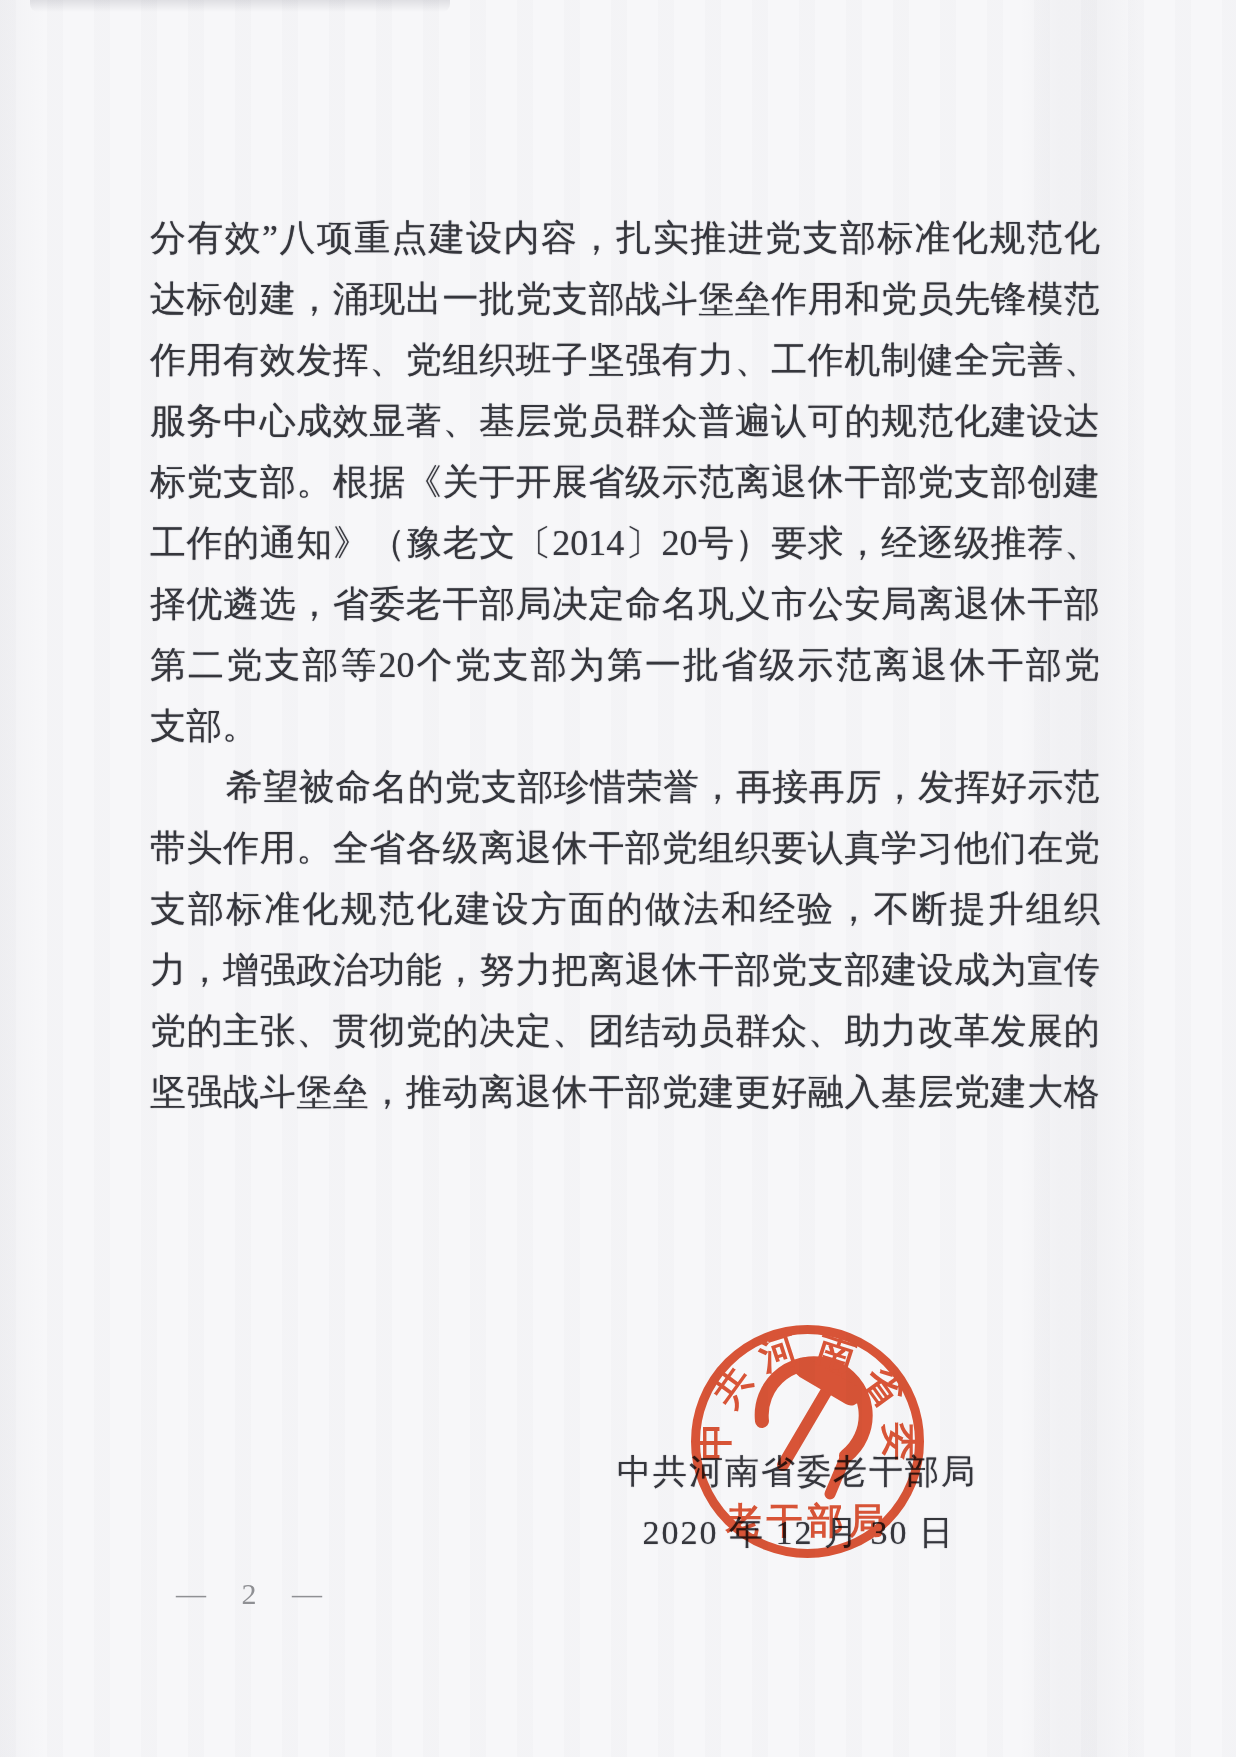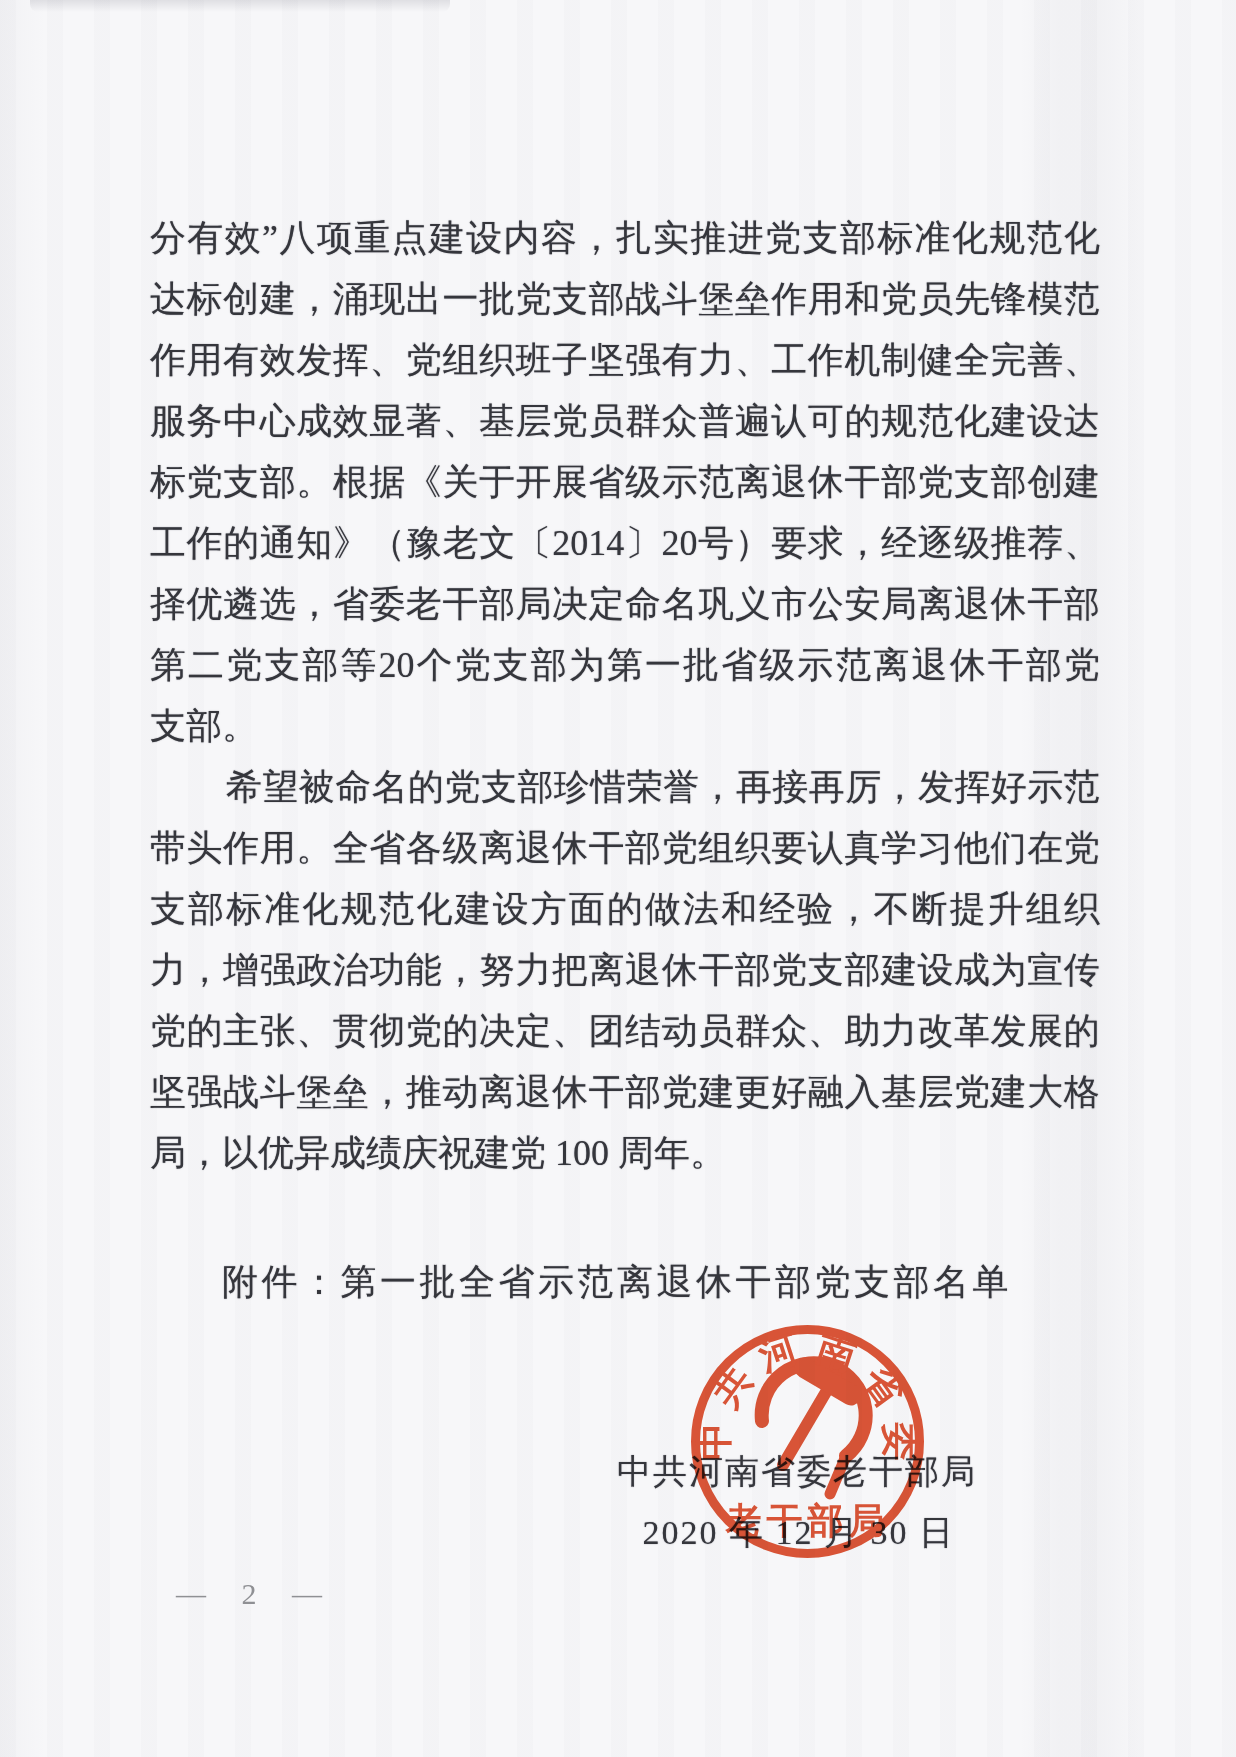--- a/index.html
+++ b/index.html
@@ -505,24 +505,22 @@
         <span>好</span>
         <span>融</span>
         <span>入</span>
         <span>基</span>
         <span>层</span>
         <span>党</span>
         <span>建</span>
         <span>大</span>
         <span>格</span>
       </div>
-    <div class="line">局，以优异成绩庆祝建党 100 周年。</div>
   </div>
 
-  <div class="attachment">附件：第一批全省示范离退休干部党支部名单</div>
 
   <div class="signature-block">
     <div class="sig-line sig-issuer">中共河南省委老干部局</div>
     <div class="sig-line sig-date">2020 年 12 月 30 日</div>
   </div>
 
   <svg class="seal" viewBox="0 0 247 247" xmlns="http://www.w3.org/2000/svg">
 
     <circle cx="123.5" cy="123.5" r="112" fill="none" stroke="currentColor" stroke-width="9"></circle>
 

